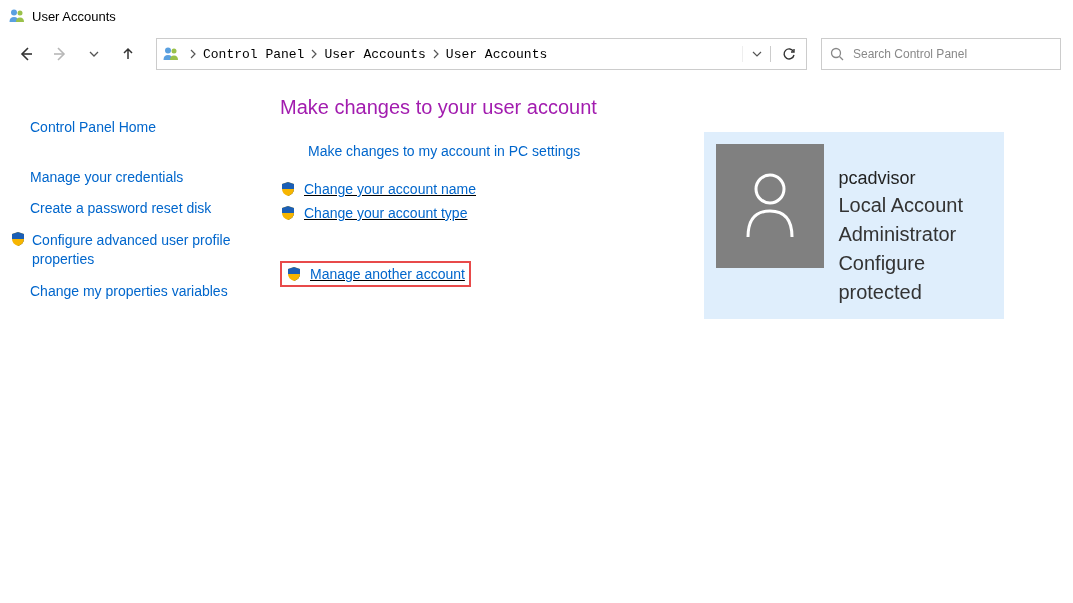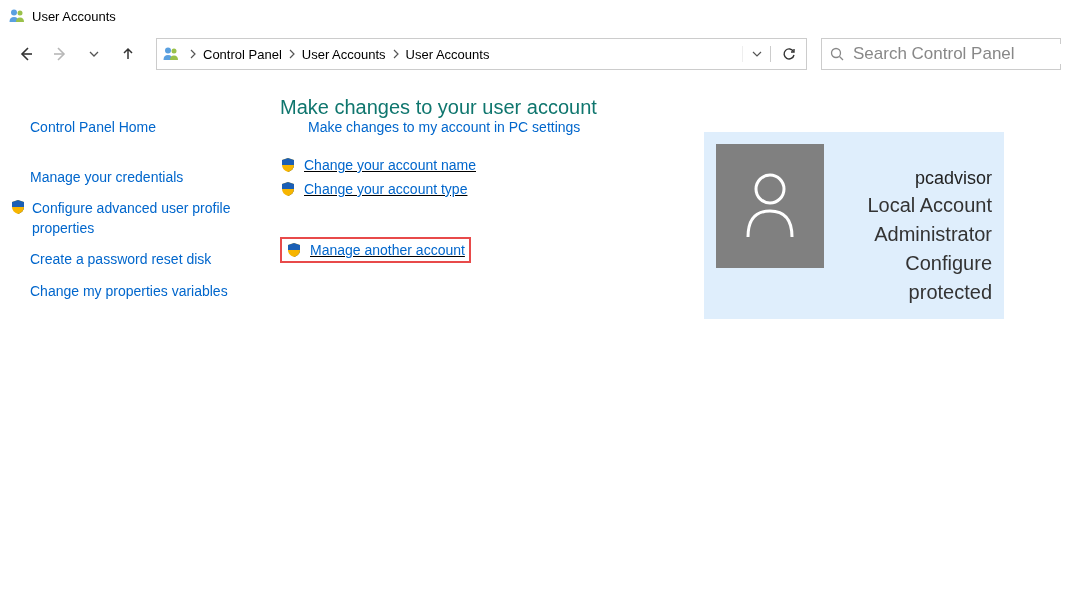--- a/index.html
+++ b/index.html
@@ -5,43 +5,43 @@
     * { box-sizing: border-box; margin: 0; padding: 0; }
     body { font-family: "Segoe UI", Tahoma, sans-serif; font-size: 13px; color: #000; background: #fff; width: 1073px; height: 603px; overflow: hidden; }
     .titlebar { display: flex; align-items: center; height: 32px; padding: 0 8px; gap: 6px; }
     .title-text { font-size: 13px; }
     .toolbar { display: flex; align-items: center; height: 44px; padding: 0 12px; gap: 6px; }
     .nav-arrow { width: 28px; height: 28px; display: flex; align-items: center; justify-content: center; cursor: pointer; }
     .nav-arrow.disabled { opacity: 0.35; cursor: default; }
     .address-bar { flex: 1; display: flex; align-items: center; border: 1px solid #ccc; height: 32px; margin-left: 8px; }
     .addr-icon { width: 28px; display: flex; align-items: center; justify-content: center; }
     .crumb-sep { padding: 0 4px; color: #555; }
-    .crumb { padding: 0 2px; cursor: pointer; }
+    .crumb { padding: 0 2px; cursor: pointer; font-family: Liberation Mono, monospace; }
     .addr-end { display: flex; margin-left: auto; }
     .addr-dd { width: 28px; display: flex; align-items: center; justify-content: center; border-left: 1px solid #eee; cursor: pointer; }
     .addr-refresh { width: 36px; display: flex; align-items: center; justify-content: center; border-left: 1px solid #ccc; cursor: pointer; }
     .search-box { width: 240px; border: 1px solid #ccc; height: 32px; margin-left: 8px; display: flex; align-items: center; padding: 0 8px; gap: 8px; }
-    .search-input { border: none; outline: none; flex: 1; font-size: 17px; color: #000; }
+    .search-input { border: none; outline: none; flex: 1; font-size: 12px; color: #000; }
     .search-input::placeholder { color: #888; }
     .content { display: flex; padding: 20px 0 0 0; }
     .sidebar { width: 260px; padding: 0 18px 0 30px; margin-top: 16px; }
     .side-link { color: #0066cc; font-size: 14px; line-height: 1.4; padding: 6px 0; cursor: pointer; }
     .side-link-flex { display: flex; align-items: flex-start; gap: 6px; margin-left: -20px; padding-left: 0; }
     .side-link-flex .txt { color: #0066cc; }
     .main { flex: 1; padding: 0 20px; display: flex; }
     .main-left { flex: 1; max-width: 420px; }
-    .page-title { color: #0f766e; font-size: 20px; font-weight: 400; }
+    .page-title { color: #a21caf; font-size: 20px; font-weight: 400; margin-bottom: 24px; }
     .indent { padding-left: 28px; }
     .link { color: #0066cc; font-size: 14px; cursor: pointer; }
     .link-row { display: flex; align-items: center; gap: 8px; padding: 4px 0; cursor: pointer; text-decoration: underline; }
     .link-row .link { }
     .highlighted { border: 2px solid #e84a4a; padding: 3px 4px; display: inline-flex; align-items: flex-start; gap: 8px; }
     .spacer-md { height: 18px; }
     .spacer-lg { height: 36px; }
-    .user-card { background: #dfeefc; width: 300px; padding: 12px; display: flex; gap: 14px; align-items: flex-start; margin-left: 4px; text-align: right; }
+    .user-card { background: #dfeefc; width: 300px; padding: 12px; display: flex; gap: 14px; align-items: flex-start; margin-left: 4px; }
     .avatar-box { width: 124px; height: 124px; background: #808080; display: flex; align-items: center; justify-content: center; }
     .user-info { padding-top: 24px; }
     .user-name { font-size: 18px; color: #222; margin-bottom: 2px; }
     .user-meta { font-size: 20px; color: #333; line-height: 1.45; }
     svg { display: block; }
   </style>
 </head>
 <body>
 
 <div class="titlebar">
@@ -129,32 +129,32 @@
     </span>
     <input class="search-input" type="text" placeholder="Search Control Panel" style="">
   </div>
 </div>
 
 <div class="content">
   <div class="sidebar">
     <div class="side-link">Control Panel Home</div>
     <div class="spacer-md"></div>
     <div class="side-link">Manage your credentials</div>
+    <div class="side-link">Create a password reset disk</div>
     <div class="side-link side-link-flex">
       <span>
         <svg width="16" height="16" viewBox="0 0 16 16">
             <path d="M8 1 L14 3 L14 8 Q14 13 8 15 Q2 13 2 8 L2 3 Z" fill="#f7b500"></path>
             <path d="M8 1 L14 3 L14 8 Q14 13 8 15 Z" fill="#1b5fb5"></path>
             <path d="M8 1 L2 3 L2 8 L8 8 Z" fill="#1b5fb5"></path>
             <path d="M8 8 L14 8 Q14 13 8 15 Z" fill="#f7b500"></path>
           </svg>
       </span>
       <span class="txt">Configure advanced user profile properties</span>
     </div>
-    <div class="side-link">Create a password reset disk</div>
     <div class="side-link">Change my properties variables</div>
   </div>
 
   <div class="main">
     <div class="main-left">
       <div class="page-title">Make changes to your user account</div>
       <div class="indent">
         <div class="link">Make changes to my account in PC settings</div>
       </div>
       <div class="spacer-md"></div>

